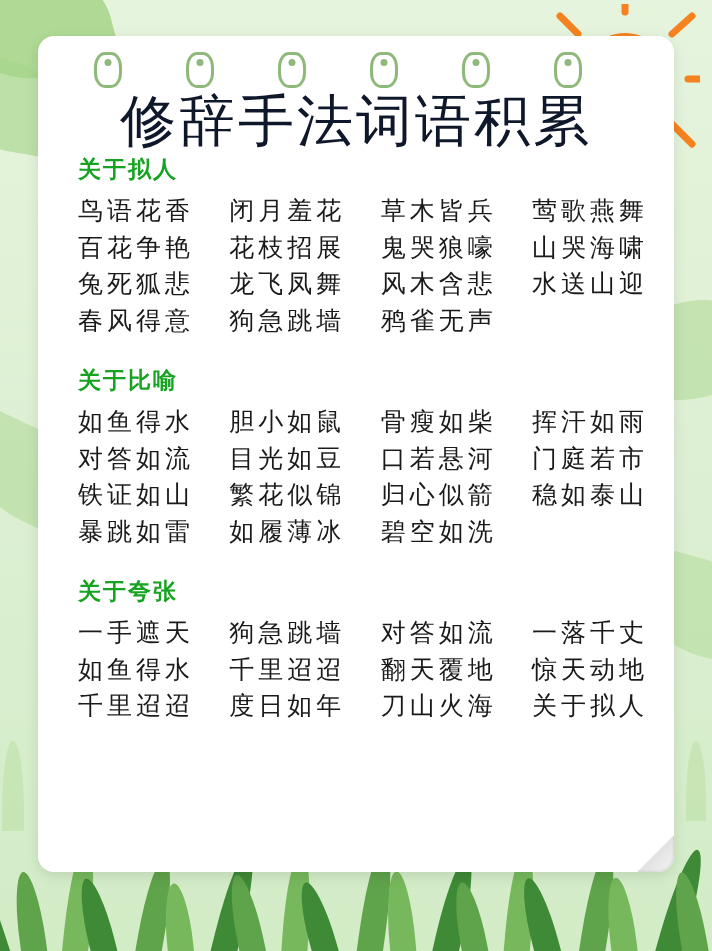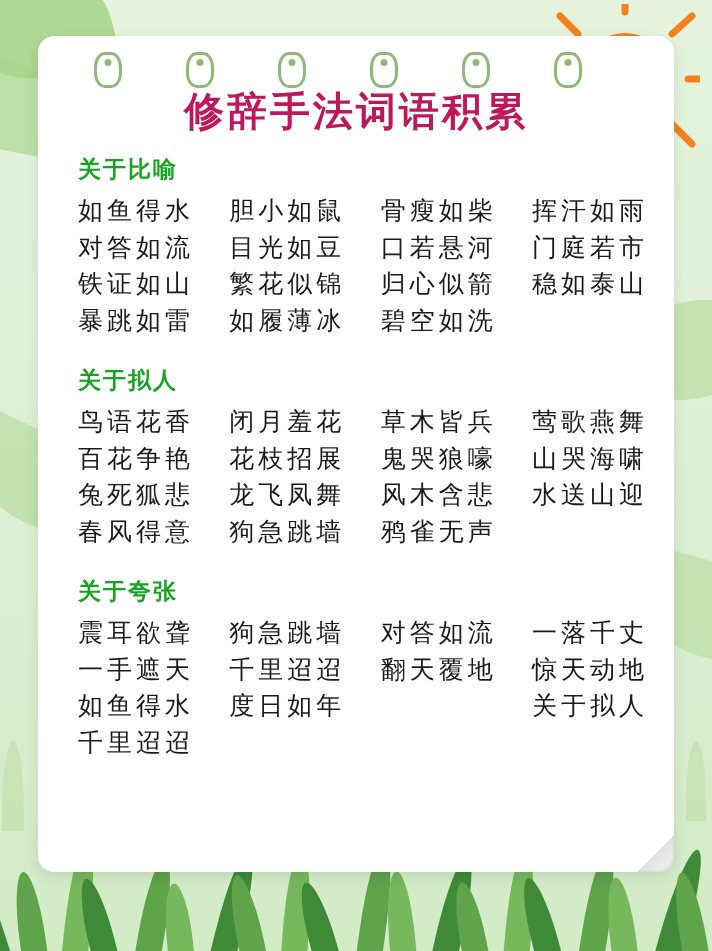--- a/index.html
+++ b/index.html
@@ -110,23 +110,23 @@
     display: block;
   }
 
   
   .title {
     position: absolute;
     left: 0; right: 0;
     top: 48px;
     text-align: center;
     font-family: "DejaVu Sans", sans-serif;
-    font-size: 40px;
-    font-weight: bold;
-    color: #be185d;
+    font-size: 56px;
+    font-weight: normal;
+    color: #0f172a;
     letter-spacing: 3px;
   }
 
   
   .sections {
     position: absolute;
     left: 28px;
     right: 22px;
     top: 118px;
   }
@@ -229,20 +229,49 @@
     </div>
   <div class="ring" style="left:516px;">
       <i></i>
     </div>
 
   <div class="title">修辞手法词语积累</div>
 
   <div class="sections">
 
     <div class="section">
+      <div class="section-title">关于拟人</div>
+      <div class="cols">
+        <div class="col">
+          <div class="phrase">鸟语花香</div>
+          <div class="phrase">百花争艳</div>
+          <div class="phrase">兔死狐悲</div>
+          <div class="phrase">春风得意</div>
+        </div>
+        <div class="col">
+          <div class="phrase">闭月羞花</div>
+          <div class="phrase">花枝招展</div>
+          <div class="phrase">龙飞凤舞</div>
+          <div class="phrase">狗急跳墙</div>
+        </div>
+        <div class="col">
+          <div class="phrase">草木皆兵</div>
+          <div class="phrase">鬼哭狼嚎</div>
+          <div class="phrase">风木含悲</div>
+          <div class="phrase">鸦雀无声</div>
+        </div>
+        <div class="col">
+          <div class="phrase">莺歌燕舞</div>
+          <div class="phrase">山哭海啸</div>
+          <div class="phrase">水送山迎</div>
+        </div>
+      </div>
+    </div>
+
+    <div class="section">
       <div class="section-title">关于比喻</div>
       <div class="cols">
         <div class="col">
           <div class="phrase">如鱼得水</div>
           <div class="phrase">对答如流</div>
           <div class="phrase">铁证如山</div>
           <div class="phrase">暴跳如雷</div>
         </div>
         <div class="col">
           <div class="phrase">胆小如鼠</div>
@@ -258,65 +287,36 @@
         </div>
         <div class="col">
           <div class="phrase">挥汗如雨</div>
           <div class="phrase">门庭若市</div>
           <div class="phrase">稳如泰山</div>
         </div>
       </div>
     </div>
 
     <div class="section">
-      <div class="section-title">关于拟人</div>
-      <div class="cols">
-        <div class="col">
-          <div class="phrase">鸟语花香</div>
-          <div class="phrase">百花争艳</div>
-          <div class="phrase">兔死狐悲</div>
-          <div class="phrase">春风得意</div>
-        </div>
-        <div class="col">
-          <div class="phrase">闭月羞花</div>
-          <div class="phrase">花枝招展</div>
-          <div class="phrase">龙飞凤舞</div>
-          <div class="phrase">狗急跳墙</div>
-        </div>
-        <div class="col">
-          <div class="phrase">草木皆兵</div>
-          <div class="phrase">鬼哭狼嚎</div>
-          <div class="phrase">风木含悲</div>
-          <div class="phrase">鸦雀无声</div>
-        </div>
-        <div class="col">
-          <div class="phrase">莺歌燕舞</div>
-          <div class="phrase">山哭海啸</div>
-          <div class="phrase">水送山迎</div>
-        </div>
-      </div>
-    </div>
-
-    <div class="section">
       <div class="section-title">关于夸张</div>
       <div class="cols">
         <div class="col">
-          <div class="phrase">震耳欲聋</div>
           <div class="phrase">一手遮天</div>
           <div class="phrase">如鱼得水</div>
           <div class="phrase">千里迢迢</div>
         </div>
         <div class="col">
           <div class="phrase">狗急跳墙</div>
           <div class="phrase">千里迢迢</div>
           <div class="phrase">度日如年</div>
         </div>
         <div class="col">
           <div class="phrase">对答如流</div>
           <div class="phrase">翻天覆地</div>
+          <div class="phrase">刀山火海</div>
         </div>
         <div class="col">
           <div class="phrase">一落千丈</div>
           <div class="phrase">惊天动地</div>
           <div class="phrase">关于拟人</div>
         </div>
       </div>
     </div>
 
   </div>

